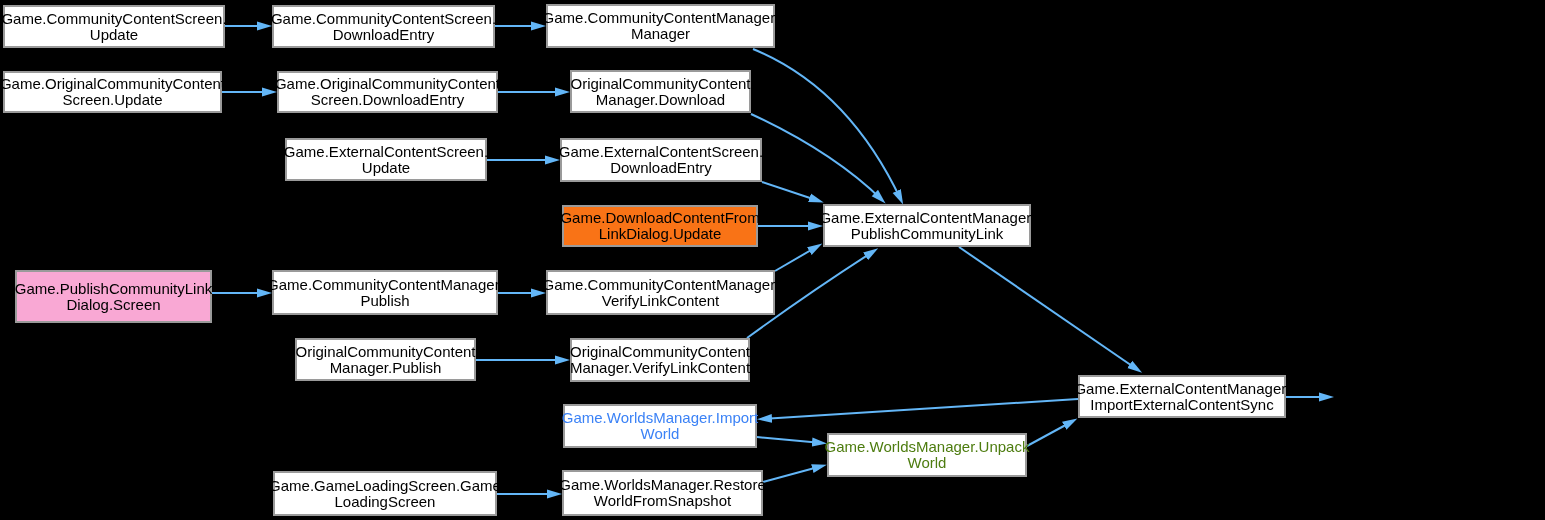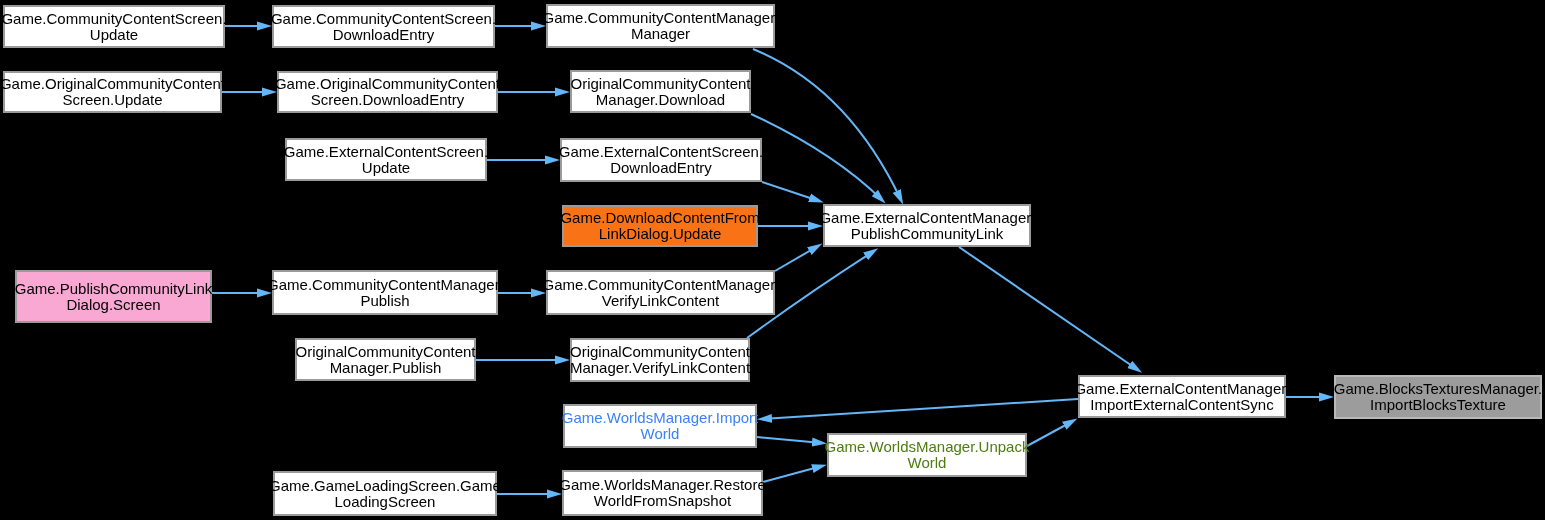--- a/index.html
+++ b/index.html
@@ -130,24 +130,20 @@
         <div>Manager.VerifyLinkContent</div>
       </div>
       <div class="node" style="left: 563px; top: 404px; width: 194px; height: 44px; background: rgb(255, 255, 255); border-color: rgb(154, 154, 154); color: #3b82f6;">
         <div>Game.WorldsManager.Import</div>
         <div>World</div>
       </div>
       <div class="node" style="left: 1078px; top: 375px; width: 208px; height: 43px; background: rgb(255, 255, 255); border-color: rgb(154, 154, 154); color: rgb(0, 0, 0);">
         <div>Game.ExternalContentManager.</div>
         <div>ImportExternalContentSync</div>
       </div>
-      <div class="node hl" style="left: 1334px; top: 375px; width: 208px; height: 44px; background: rgb(156, 156, 156); border-color: rgb(184, 184, 184); color: rgb(0, 0, 0);">
-        <div>Game.BlocksTexturesManager.</div>
-        <div>ImportBlocksTexture</div>
-      </div>
       <div class="node" style="left: 827px; top: 433px; width: 200px; height: 44px; background: rgb(255, 255, 255); border-color: rgb(154, 154, 154); color: #4d7c0f;">
         <div>Game.WorldsManager.Unpack</div>
         <div>World</div>
       </div>
       <div class="node" style="left: 273px; top: 471px; width: 224px; height: 45px; background: rgb(255, 255, 255); border-color: rgb(154, 154, 154); color: rgb(0, 0, 0);">
         <div>Game.GameLoadingScreen.Game</div>
         <div>LoadingScreen</div>
       </div>
       <div class="node" style="left: 562px; top: 470px; width: 201px; height: 46px; background: rgb(255, 255, 255); border-color: rgb(154, 154, 154); color: rgb(0, 0, 0);">
         <div>Game.WorldsManager.Restore</div>

